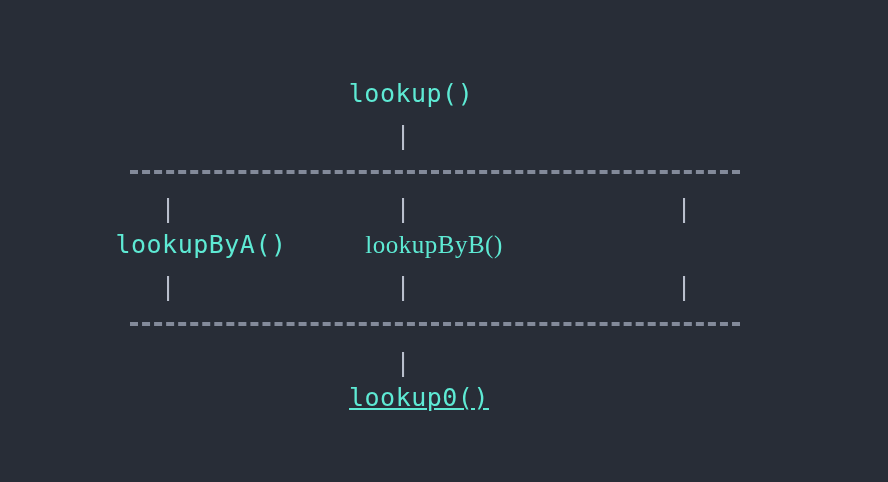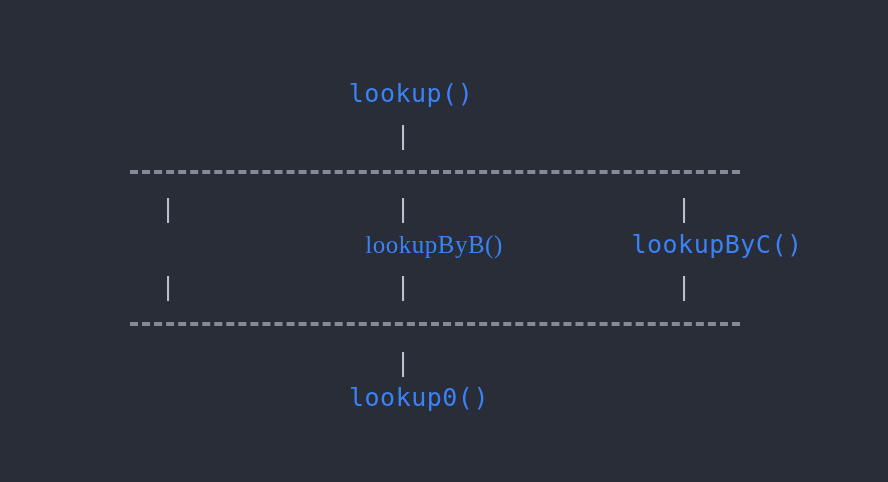--- a/index.html
+++ b/index.html
@@ -24,21 +24,21 @@
 
   
   .node {
     position: absolute;
     transform: translate(-50%, -50%);
     white-space: pre;
     font-family: "DejaVu Sans Mono", "Liberation Mono", monospace;
     font-size: 25px;
     line-height: 30px;
     letter-spacing: 0.5px;
-    color: #3b82f6;
+    color: #5eead4;
     text-align: center;
   }
 
   .connector {
     position: absolute;
     transform: translate(-50%, -50%);
     white-space: pre;
     font-family: "DejaVu Sans Mono", "Liberation Mono", monospace;
     font-size: 25px;
     line-height: 30px;
@@ -68,39 +68,39 @@
 
   .mid-label-a    { left: 201px; top: 245px; }
   .mid-label-b    { left: 434px; top: 245px; font-family: Liberation Serif, serif; }
   .mid-label-c    { left: 717px; top: 245px; }
 
   .mid-conn-a-dn  { left: 168px; top: 287px; }
   .mid-conn-b-dn  { left: 403px; top: 287px; }
   .mid-conn-c-dn  { left: 684px; top: 287px; }
 
   .row-bot-connector { left: 403px; top: 363px; }
-  .row-bot-label     { left: 419px; top: 398px; }
+  .row-bot-label     { left: 419px; top: 398px; text-decoration: underline; }
 </style>
 </head>
 <body>
 
 <div class="diagram">
 
   <div class="node row-top-label">lookup()</div>
 
   <div class="connector row-top-connector">|</div>
 
   <div class="divider divider-top"></div>
 
   <div class="connector mid-conn-a-up">|</div>
   <div class="connector mid-conn-b-up">|</div>
   <div class="connector mid-conn-c-up">|</div>
 
+  <div class="node mid-label-a">lookupByA()</div>
   <div class="node mid-label-b">lookupByB()</div>
-  <div class="node mid-label-c">lookupByC()</div>
 
   <div class="connector mid-conn-a-dn">|</div>
   <div class="connector mid-conn-b-dn">|</div>
   <div class="connector mid-conn-c-dn">|</div>
 
   <div class="divider divider-bottom"></div>
 
   <div class="connector row-bot-connector">|</div>
 
   <div class="node row-bot-label">lookup0()</div>

